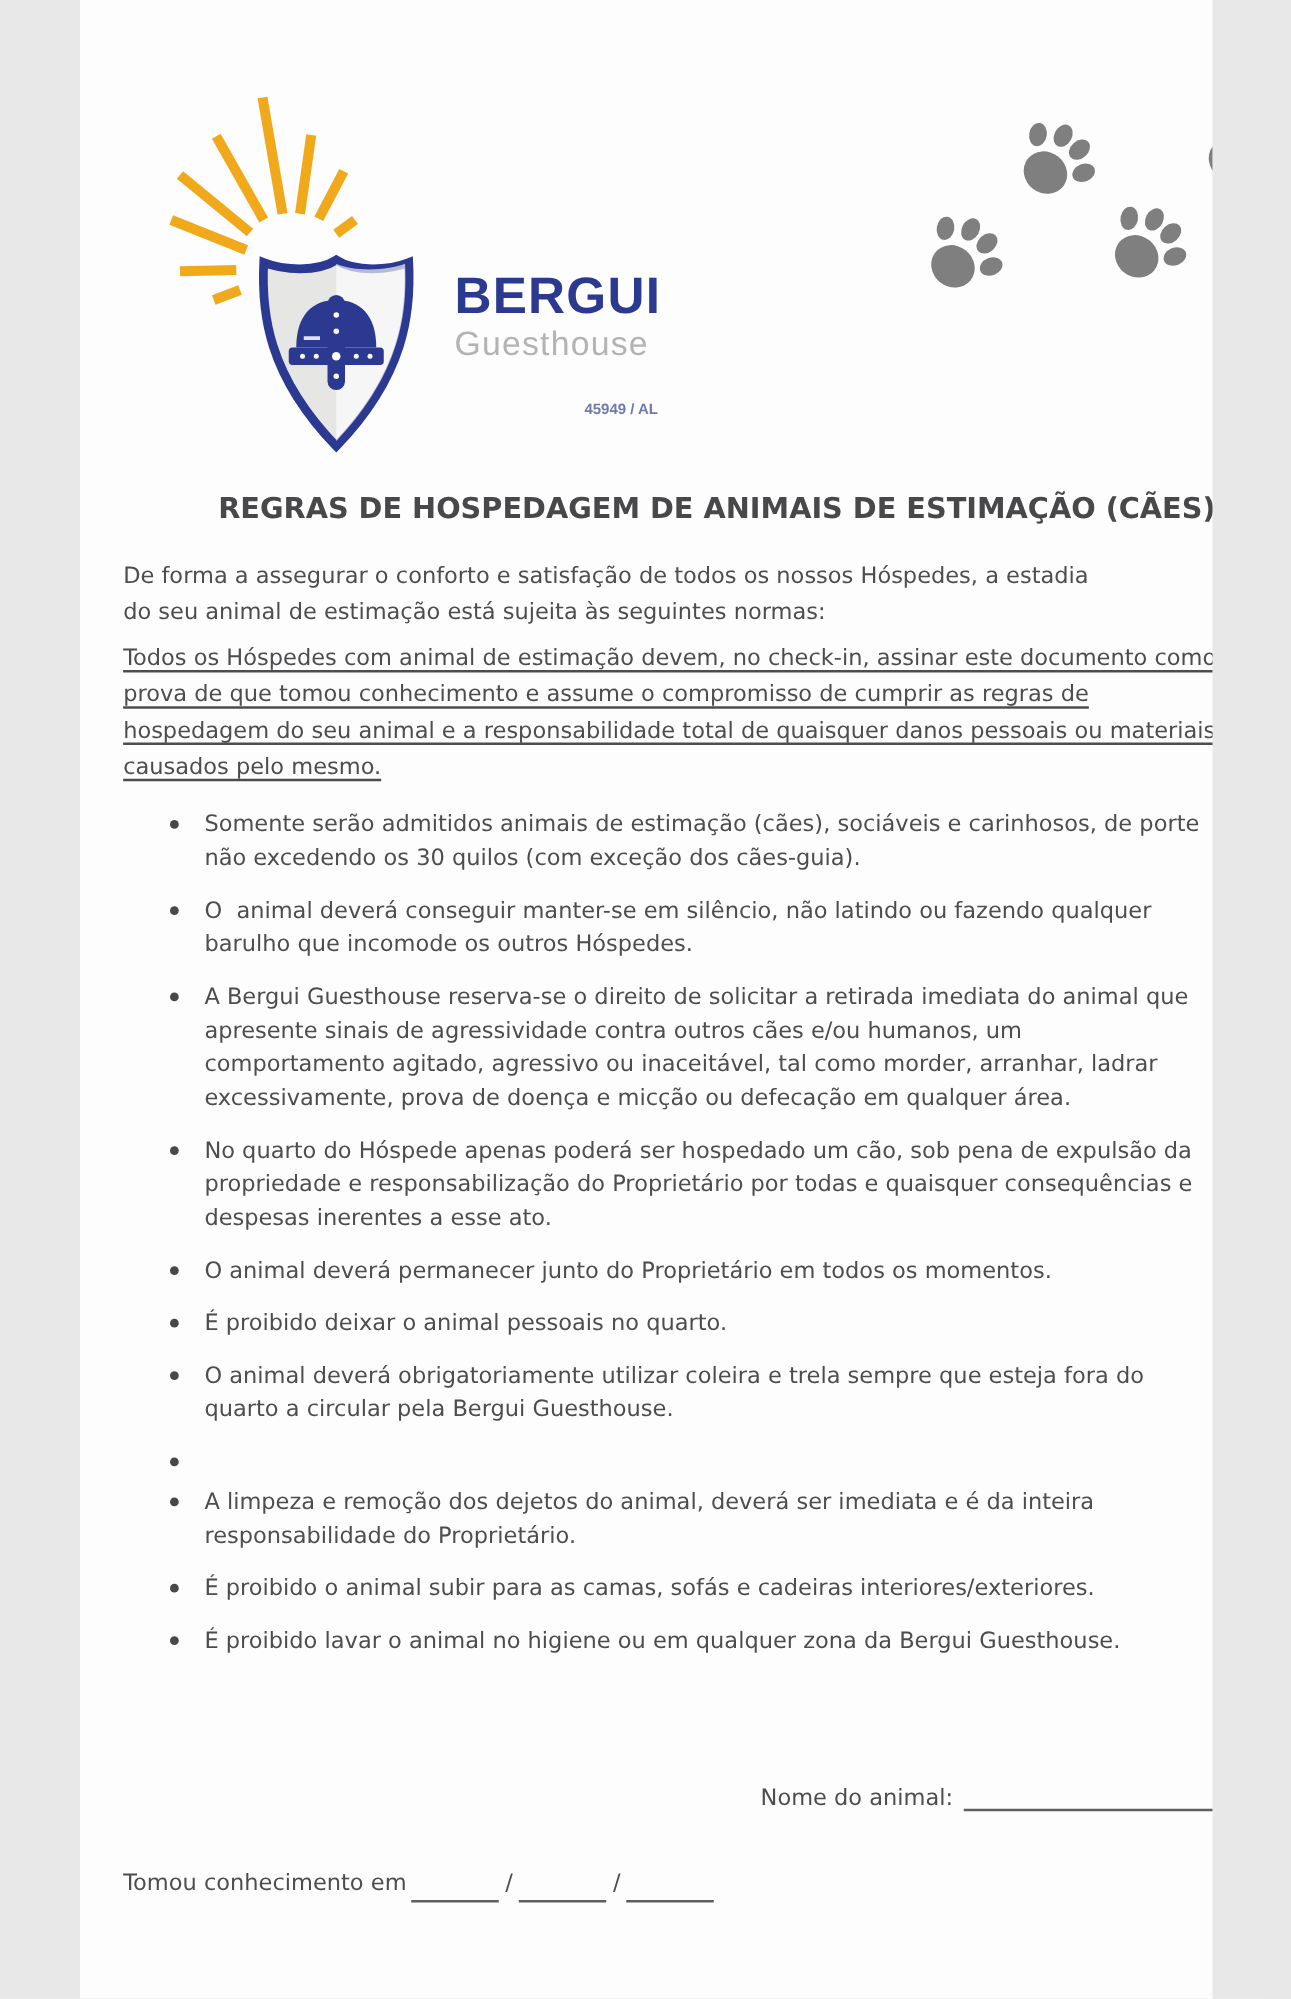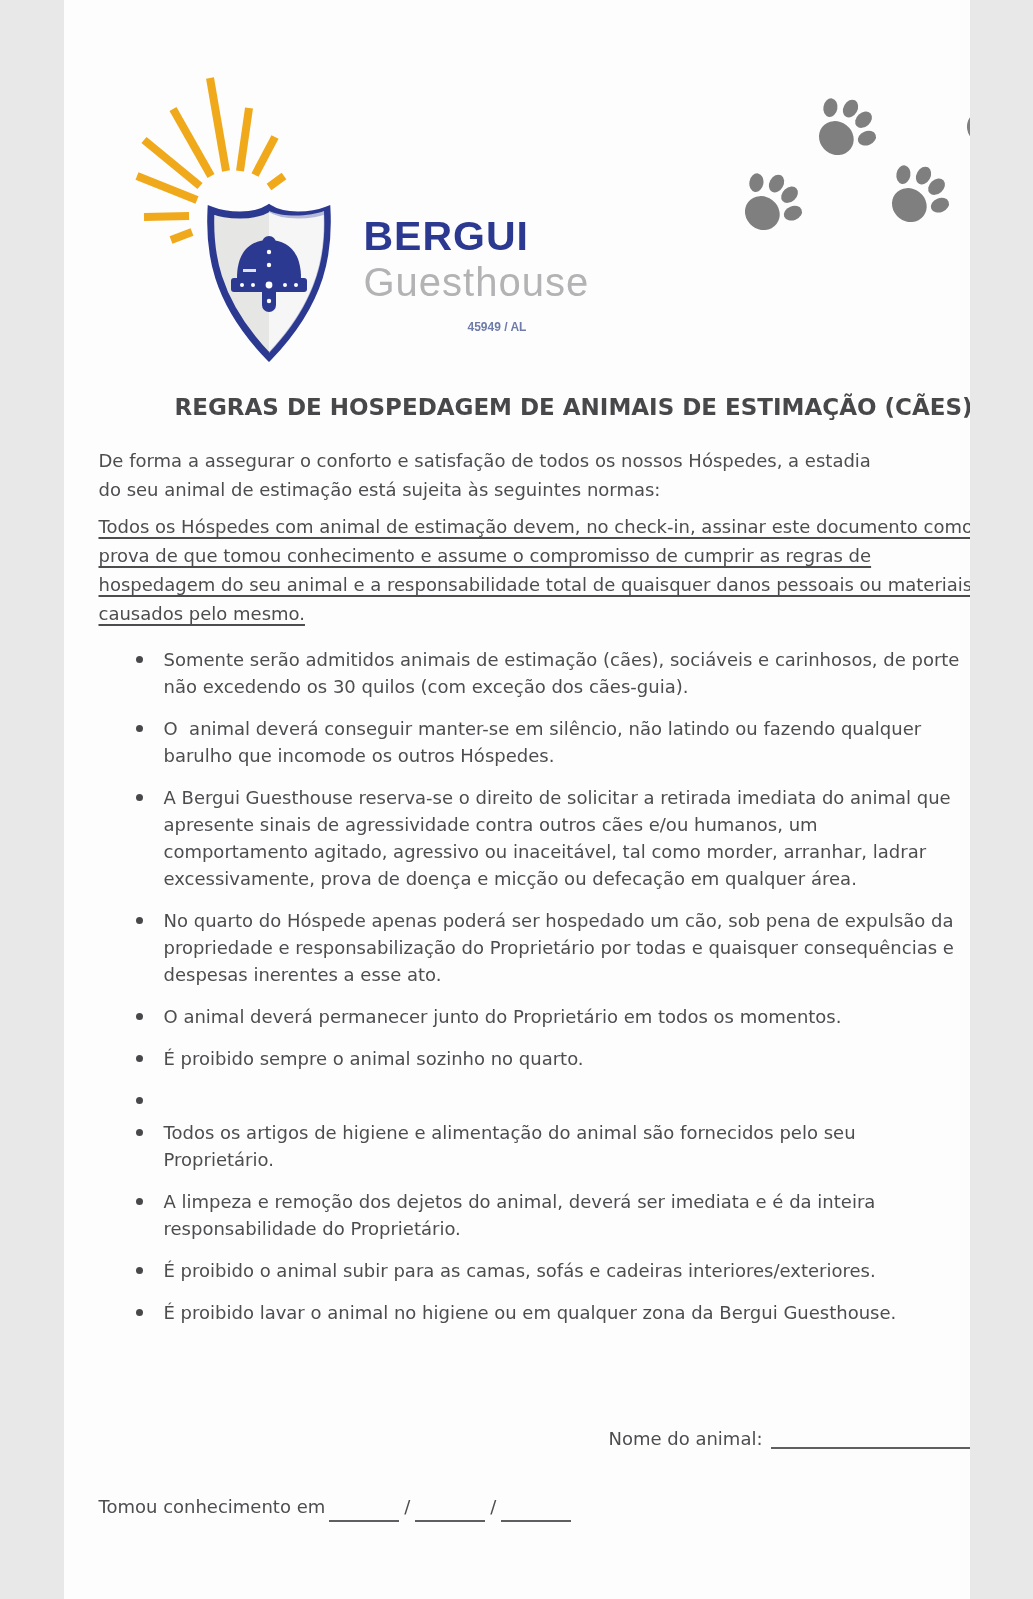--- a/index.html
+++ b/index.html
@@ -23,21 +23,21 @@
   .paw3{left:668px;top:163px;transform:rotate(38deg);}
   .paw4{left:815px;top:155px;transform:rotate(38deg);}
   
   .logo-svg{position:absolute;left:40px;top:60px;}
   .ray{stroke:var(--ray_gold);stroke-width:8;stroke-linecap:butt;}
   .shield-fill{fill:#e6e6e4;stroke:var(--brand_blue);stroke-width:7;}
   .shield-hl{fill:#ffffff;opacity:.65;}
   .f-blue{fill:var(--brand_blue);}
   .f-white{fill:#ffffff;}
   .brand{position:absolute;left:300px;top:216px;font-family:Liberation Sans, sans-serif;font-weight:bold;font-size:41px;line-height:1;color:var(--brand_blue);letter-spacing:1px;}
-  .brand-sub{position:absolute;left:300px;top:262px;font-family:"Liberation Sans",sans-serif;font-size:40px;line-height:1;color:var(--logo_gray);letter-spacing:1px;}
+  .brand-sub{position:absolute;left:300px;top:262px;font-family:"Liberation Sans",sans-serif;font-size:27px;line-height:1;color:var(--logo_gray);letter-spacing:1px;}
   .brand-reg{position:absolute;left:404px;top:320px;font-family:"Liberation Sans",sans-serif;font-size:12px;font-weight:bold;color:var(--registration_blue);}
   
   .content{position:absolute;left:35px;top:392px;width:950px;}
   .title{font-size:23px;font-weight:bold;line-height:30px;text-align:center;color:#48484b;margin-bottom:24px;white-space:nowrap;}
   .para{font-size:18px;line-height:29px;white-space:pre-wrap;}
   .intro{margin-bottom:8px;}
   .notice{margin-bottom:18px;text-decoration:underline;text-decoration-thickness:1.5px;text-underline-offset:4px;}
   ul.rules{list-style:none;margin-left:37px;}
   ul.rules li{display:flex;margin-bottom:15px;}
   .dot{flex:none;width:7px;height:7px;border-radius:50%;background:#48484b;margin-top:10px;margin-right:21px;}
@@ -159,31 +159,31 @@
 despesas inerentes a esse ato.</span>
     </li>
 
     <li>
       <span class="dot"></span>
       <span class="rule-text">O animal deverá permanecer junto do Proprietário em todos os momentos.</span>
     </li>
 
     <li>
       <span class="dot"></span>
-      <span class="rule-text">É proibido sempre o animal sozinho no quarto.</span>
-    </li>
-
-    <li>
-      <span class="dot"></span>
-    </li>
-
-    <li>
-      <span class="dot"></span>
-      <span class="rule-text">Todos os artigos de higiene e alimentação do animal são fornecidos pelo seu
-Proprietário.</span>
+      <span class="rule-text">É proibido deixar o animal pessoais no quarto.</span>
+    </li>
+
+    <li>
+      <span class="dot"></span>
+      <span class="rule-text">O animal deverá obrigatoriamente utilizar coleira e trela sempre que esteja fora do
+quarto a circular pela Bergui Guesthouse.</span>
+    </li>
+
+    <li>
+      <span class="dot"></span>
     </li>
 
     <li>
       <span class="dot"></span>
       <span class="rule-text">A limpeza e remoção dos dejetos do animal, deverá ser imediata e é da inteira
 responsabilidade do Proprietário.</span>
     </li>
 
     <li>
       <span class="dot"></span>

